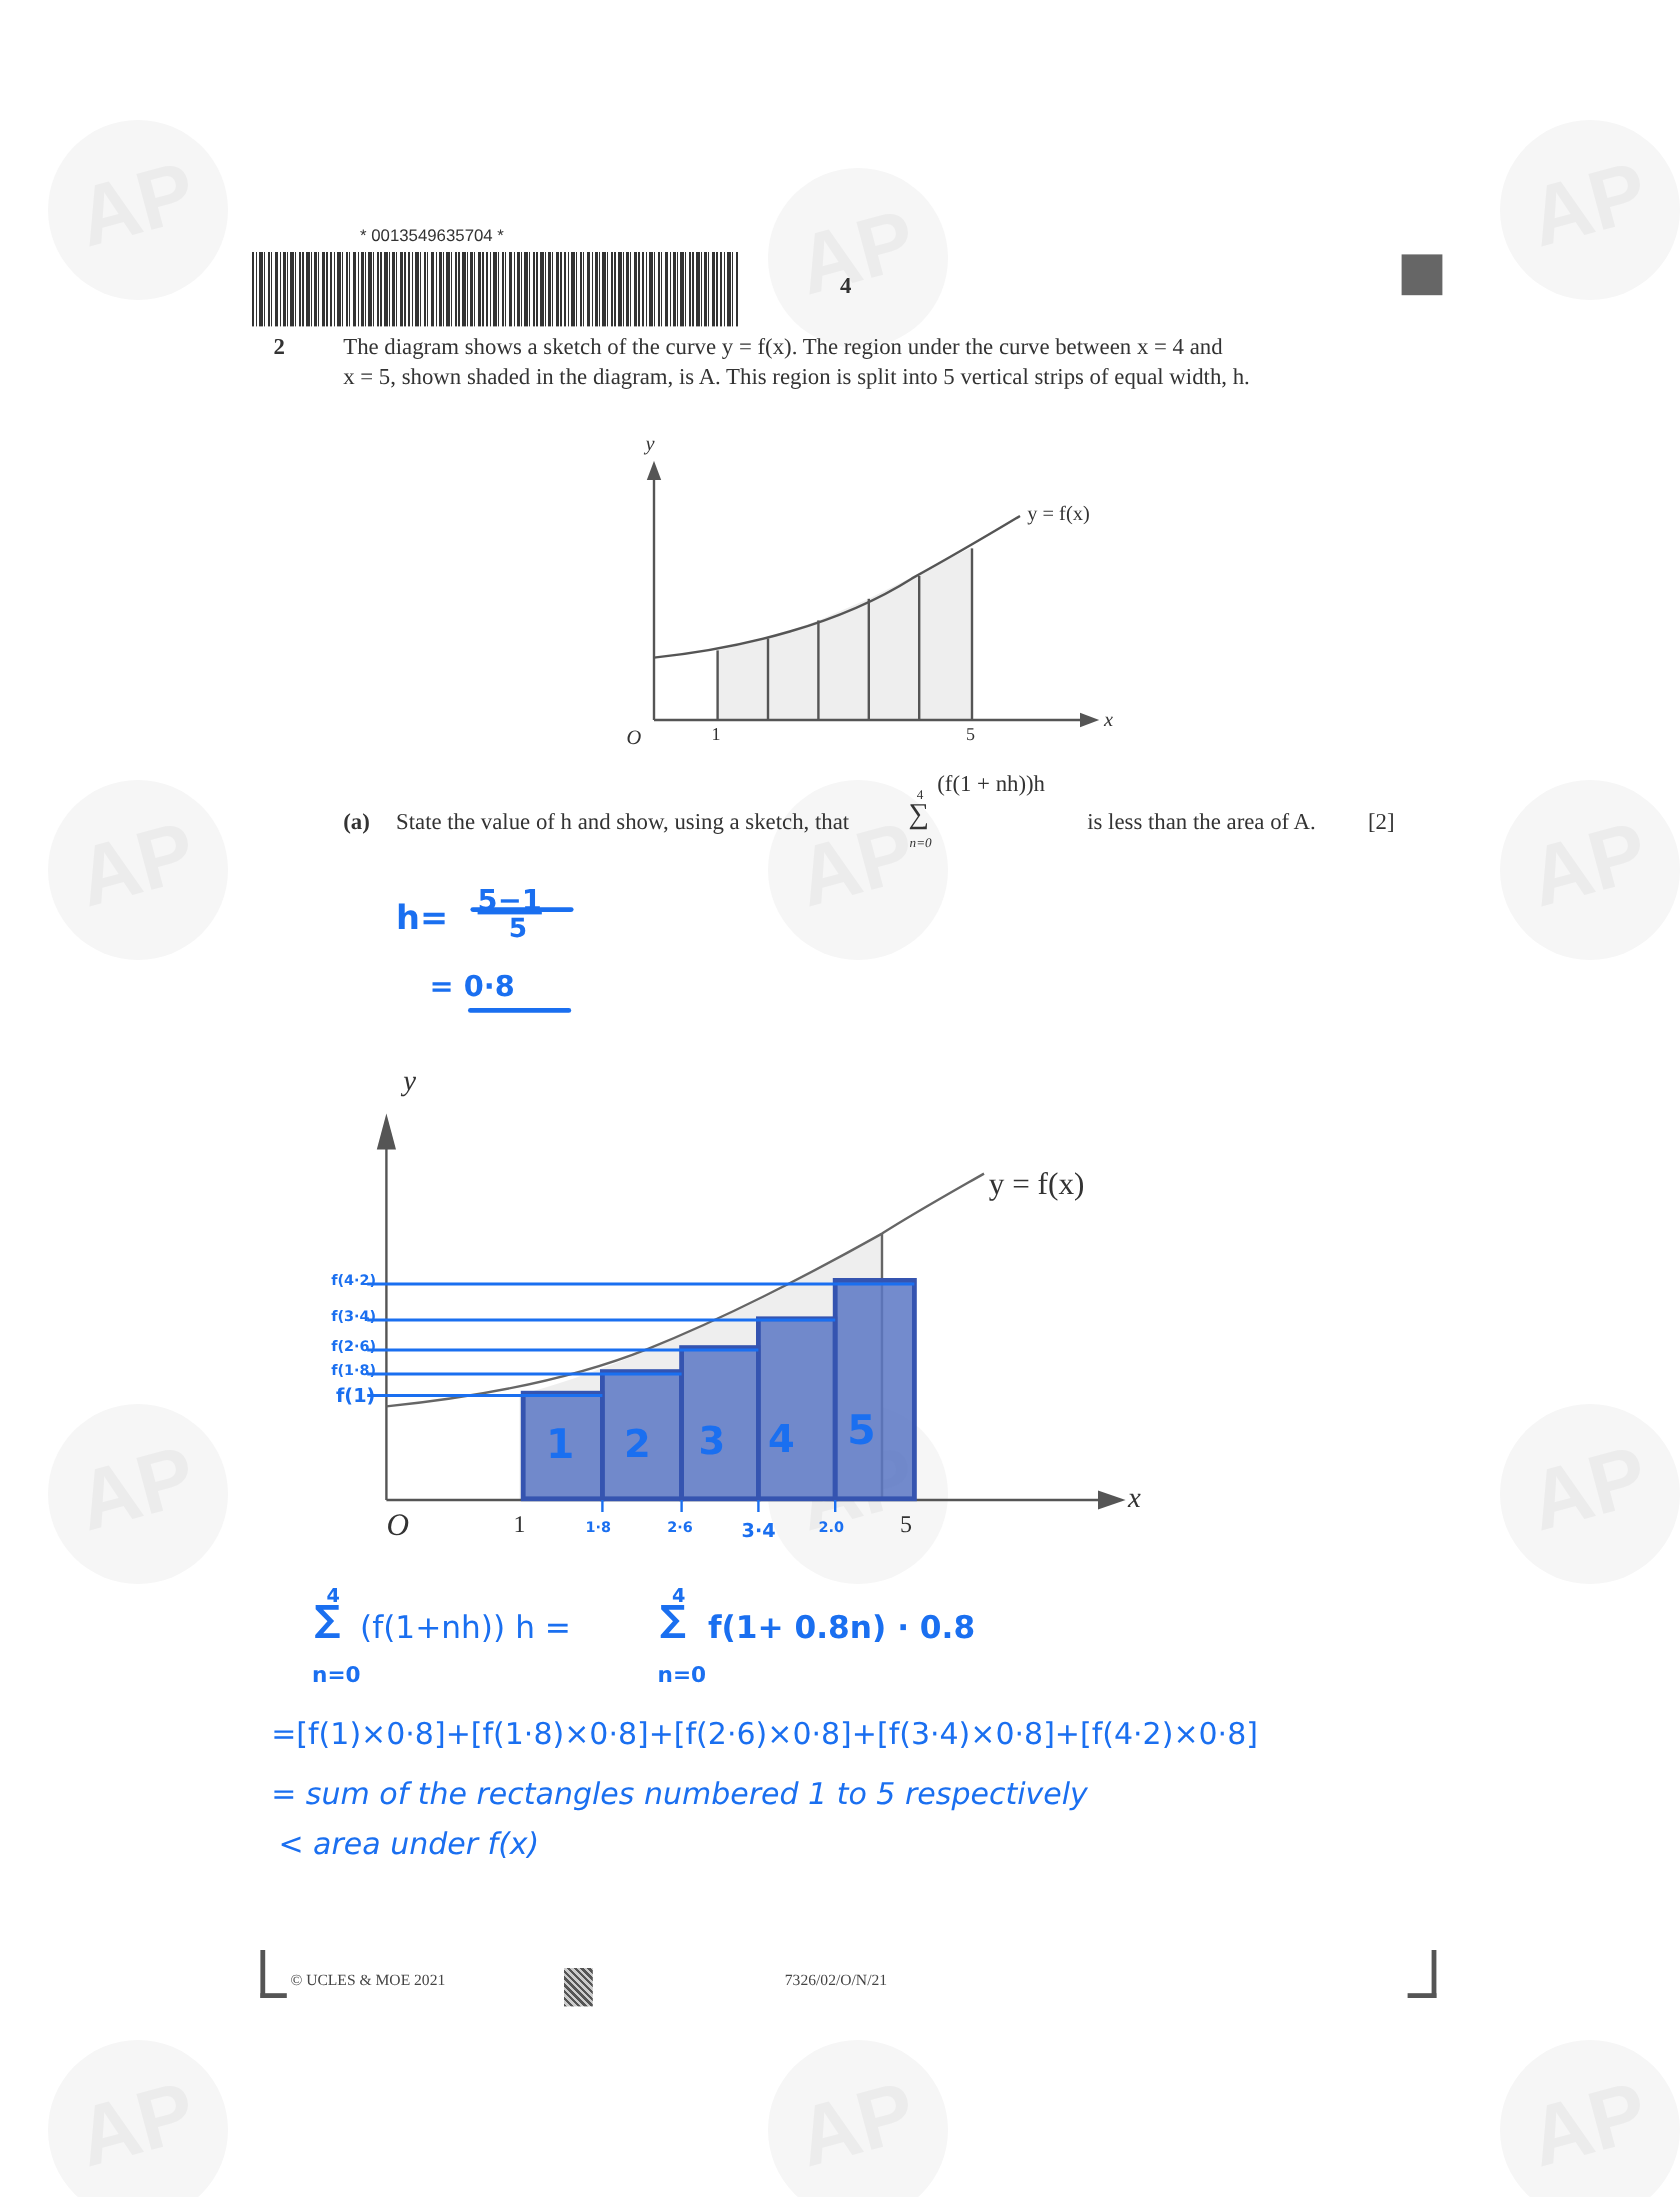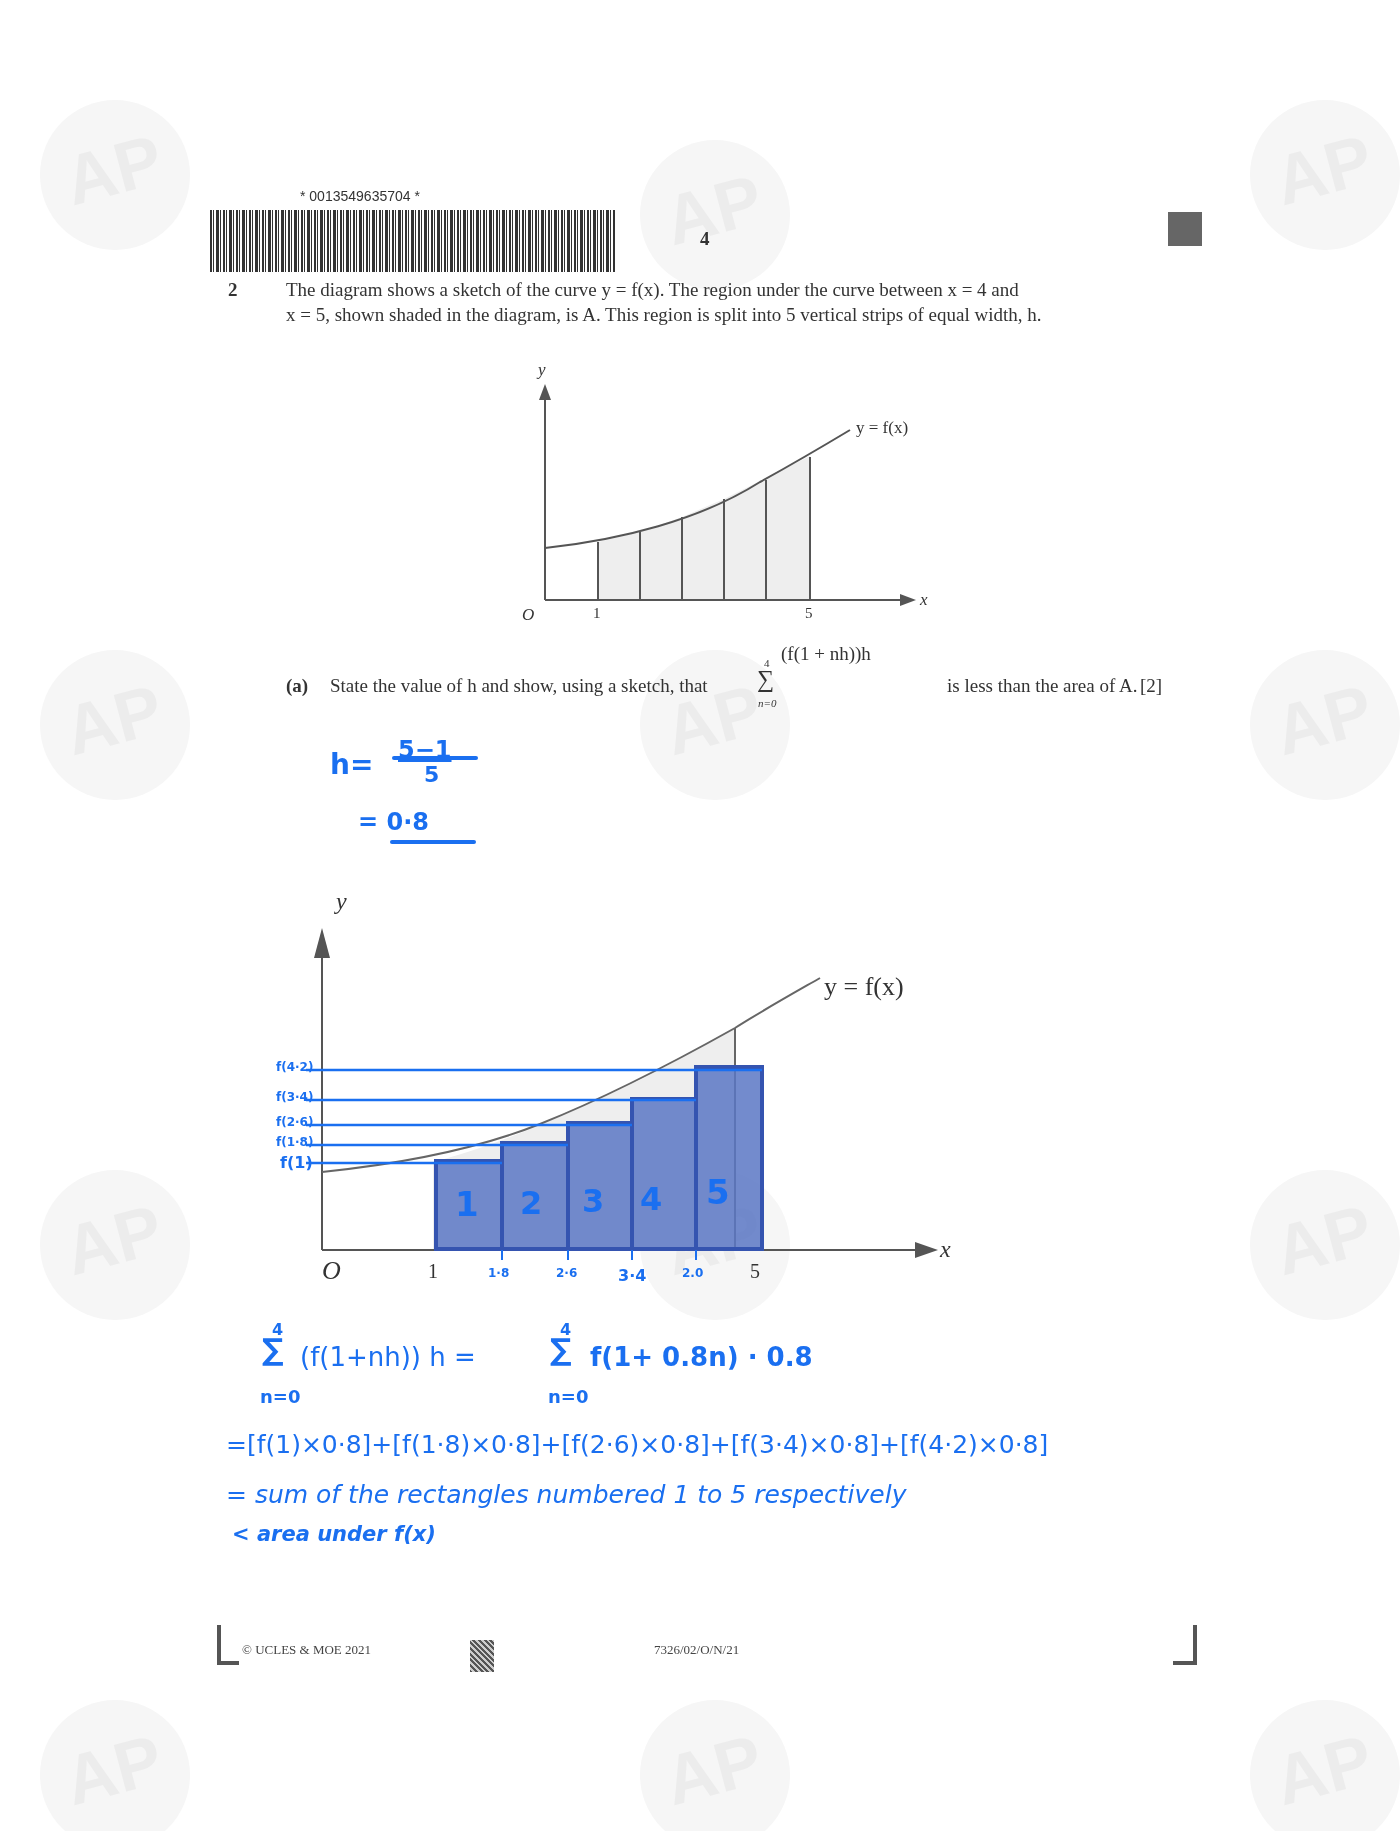--- a/index.html
+++ b/index.html
@@ -75,21 +75,21 @@
 <div class="abs serif" style="left:522px;top:605px;font-size:17px;font-style:italic;">O</div>
 <div class="abs serif" style="left:593px;top:605px;font-size:15px;">1</div>
 <div class="abs serif" style="left:805px;top:605px;font-size:15px;">5</div>
 
 <div class="abs qtext" style="left:286px;top:674px;font-weight:bold;">(a)</div>
 <div class="abs qtext" style="left:330px;top:674px;">State the value of h and show, using a sketch, that</div>
 <div class="abs" style="left:764px;top:657px;font-size:11px;">4</div>
 <div class="abs" style="left:757px;top:666px;font-size:24px;">∑</div>
 <div class="abs" style="left:758px;top:697px;font-size:11px;font-style:italic;">n=0</div>
 <div class="abs qtext" style="left:781px;top:642px;">(f(1 + nh))h</div>
-<div class="abs qtext" style="left:947px;top:674px;">is less than the area of A.</div>
+<div class="abs qtext" style="left:906px;top:674px;">is less than the area of A.</div>
 <div class="abs qtext" style="left:1140px;top:674px;">[2]</div>
 
 <div class="abs hand" style="left:330px;top:748px;font-size:28px;">h=</div>
 <div class="abs hand" style="left:398px;top:736px;font-size:24px;text-decoration:underline;">5−1</div>
 <div class="abs" style="left:392px;top:756px;width:86px;height:4px;background:#1a6ff0;border-radius:2px;"></div>
 <div class="abs hand" style="left:424px;top:762px;font-size:22px;">5</div>
 <div class="abs hand" style="left:358px;top:808px;font-size:24px;">= 0·8</div>
 <div class="abs" style="left:390px;top:840px;width:86px;height:4px;background:#1a6ff0;border-radius:2px;"></div>
 
 <svg class="abs" style="left:240px;top:880px;" width="720" height="420" viewBox="0 0 720 420">
@@ -151,21 +151,21 @@
 <div class="abs hand" style="left:272px;top:1320px;font-size:16px;">4</div>
 <div class="abs hand" style="left:262px;top:1332px;font-size:30px;">∑</div>
 <div class="abs hand" style="left:260px;top:1386px;font-size:18px;">n=0</div>
 <div class="abs hand" style="left:300px;top:1342px;font-size:26px;font-weight:normal;">(f(1+nh)) h  =</div>
 <div class="abs hand" style="left:560px;top:1320px;font-size:16px;">4</div>
 <div class="abs hand" style="left:550px;top:1332px;font-size:30px;">∑</div>
 <div class="abs hand" style="left:548px;top:1386px;font-size:18px;">n=0</div>
 <div class="abs hand" style="left:590px;top:1342px;font-size:26px;font-weight:bold;">f(1+ 0.8n) · 0.8</div>
 <div class="abs hand" style="left:226px;top:1430px;font-size:25px;font-weight:normal;">=[f(1)×0·8]+[f(1·8)×0·8]+[f(2·6)×0·8]+[f(3·4)×0·8]+[f(4·2)×0·8]</div>
 <div class="abs hand" style="left:226px;top:1480px;font-size:25px;font-weight:normal;font-style:italic;">= sum of the rectangles numbered 1 to 5 respectively</div>
-<div class="abs hand" style="left:232px;top:1522px;font-size:21px;font-weight:bold;font-style:italic;">&lt; area under f(x)</div>
+<div class="abs hand" style="left:232px;top:1522px;font-size:25px;font-weight:normal;font-style:italic;">&lt; area under f(x)</div>
 
 <div class="abs" style="left:217px;top:1625px;width:4px;height:40px;background:#555;"></div>
 <div class="abs" style="left:217px;top:1661px;width:22px;height:4px;background:#555;"></div>
 <div class="abs footer" style="left:242px;top:1642px;">© UCLES &amp; MOE 2021</div>
 <div class="abs" style="left:470px;top:1640px;width:24px;height:32px;background:repeating-linear-gradient(45deg,#555 0 2px,#ccc 2px 4px);"></div>
 <div class="abs footer" style="left:654px;top:1642px;">7326/02/O/N/21</div>
 <div class="abs" style="left:1193px;top:1625px;width:4px;height:40px;background:#555;"></div>
 <div class="abs" style="left:1173px;top:1661px;width:24px;height:4px;background:#555;"></div>
 
 </body></html>

